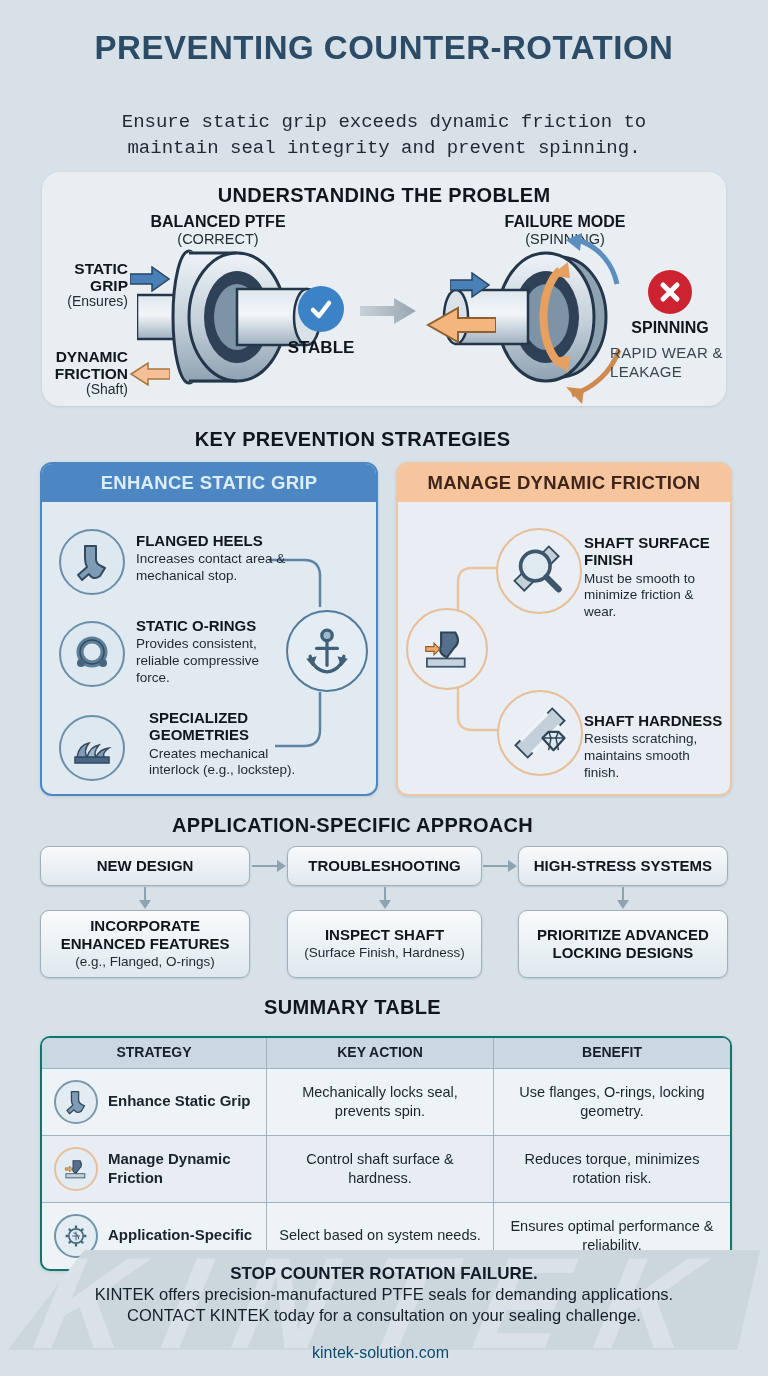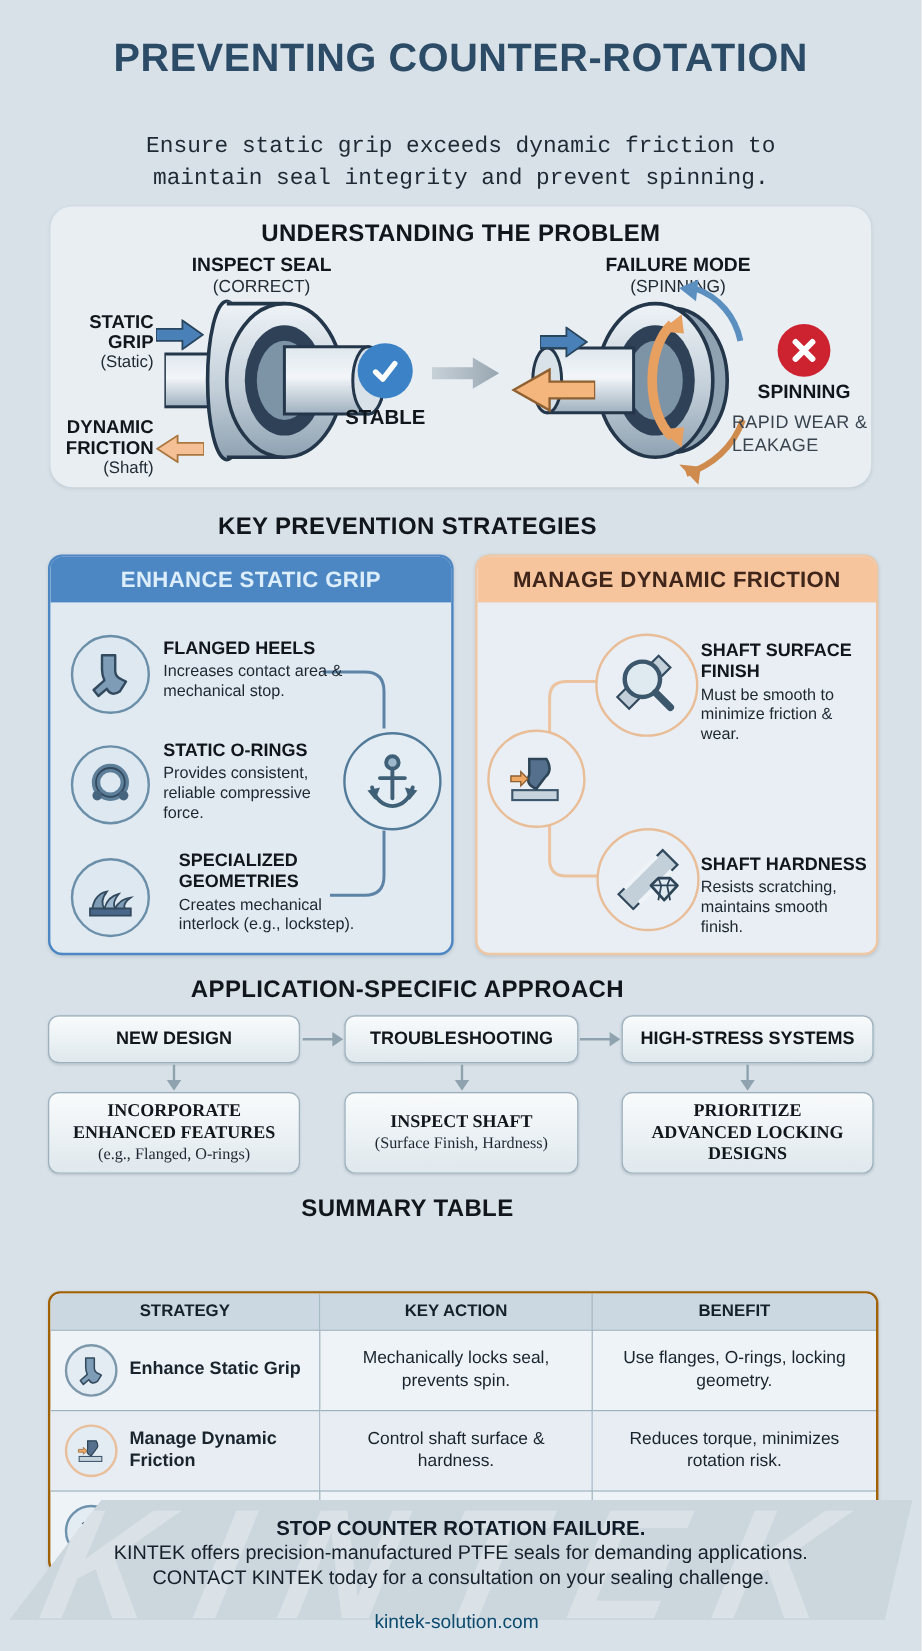--- a/index.html
+++ b/index.html
@@ -19,21 +19,21 @@
               font-size:20px;font-weight:800;color:#10161c;letter-spacing:.3px;}
   .diag-title{position:absolute;text-align:center;font-size:16px;font-weight:800;color:#10161c;line-height:1.2;}
   .diag-sub{display:block;font-size:14.5px;font-weight:400;color:#222c35;}
   .side-label{position:absolute;text-align:right;font-size:15.5px;font-weight:800;line-height:1.1;color:#10161c;}
   .side-label .sub{display:block;font-weight:400;font-size:14px;color:#222c35;}
   .badge{position:absolute;border-radius:50%;display:flex;align-items:center;justify-content:center;}
   .stable-lbl,.spin-lbl{position:absolute;font-weight:800;color:#10161c;text-align:center;}
   .conseq{position:absolute;width:120px;font-size:15px;color:#39444e;line-height:1.25;letter-spacing:.3px;}
 
   
-  .sec-heading{position:absolute;left:0;width:679px;text-align:center;
+  .sec-heading{position:absolute;left:13px;width:679px;text-align:center;
                font-size:20px;font-weight:800;color:#10161c;letter-spacing:.3px;}
   .spanel{position:absolute;top:462px;height:330px;border-radius:12px;overflow:hidden;
           box-shadow:0 1px 3px rgba(50,70,90,.15);}
   .spanel.left{left:40px;width:334px;background:#e2eaf1;border:2px solid #4d87c3;}
   .spanel.right{left:396px;width:332px;background:#e8eef3;border:2px solid #f0c7a3;}
   .spanel .phead{height:38px;display:flex;align-items:center;justify-content:center;
                  font-size:18.5px;font-weight:800;letter-spacing:.3px;}
   .spanel.left .phead{background:#4d87c3;color:#dceefb;}
   .spanel.right .phead{background:#f6c49d;color:#40261a;}
   .pbody{position:relative;width:100%;height:290px;}
@@ -47,22 +47,22 @@
   .approach{position:absolute;left:40px;top:846px;width:688px;}
   .flow-row{display:flex;align-items:center;}
   .flow-box{background:linear-gradient(180deg,#f9fbfc,#dfe8ed);border:1.5px solid #9db0bc;border-radius:9px;
             display:flex;flex-direction:column;align-items:center;justify-content:center;
             box-shadow:0 1px 2px rgba(40,60,80,.18);text-align:center;}
   .flow-box .t{font-size:15px;font-weight:800;color:#10161c;line-height:1.2;}
   .flow-box .st{font-size:13.5px;color:#1d2730;line-height:1.2;margin-top:1px;}
   .harrow,.varrow{display:flex;align-items:center;justify-content:center;}
 
   
-  .summary{position:absolute;left:40px;top:1076px;width:688px;display:grid;
-           grid-template-columns:225px 227px 236px;border:2px solid #a16207;border-radius:10px;
+  .summary{position:absolute;left:40px;top:1036px;width:688px;display:grid;
+           grid-template-columns:225px 227px 236px;border:2px solid #0f766e;border-radius:10px;
            overflow:hidden;background:#eef3f7;box-shadow:0 1px 3px rgba(50,70,90,.15);}
   .tcell{border-right:1.5px solid #9fb2bd;padding:8px 10px;display:flex;align-items:center;justify-content:center;
          font-size:14.5px;color:#1a242d;text-align:center;line-height:1.25;}
   .tcell:nth-child(3n){border-right:none;}
   .thead{background:#cbd8e2;font-weight:800;font-size:14px;color:#15202a;padding:6px 10px;}
   .trow{border-top:1.5px solid #9fb2bd;min-height:50px;}
   .row-alt{background:#e7edf3;}
   .strategy-cell{justify-content:flex-start;gap:10px;padding-left:12px;font-weight:800;font-size:15px;text-align:left;}
   .tbl-icon{width:40px;height:40px;border-radius:50%;flex:0 0 40px;display:flex;align-items:center;justify-content:center;background:#e3ecf2;}
 
@@ -83,26 +83,26 @@
 
   <div class="title">
     <span>PREVENTING COUNTER-ROTATION</span><br>
   </div>
   <div class="subtitle">Ensure static grip exceeds dynamic friction to maintain seal integrity and prevent spinning.</div>
 
   <div class="problem">
     <h2>UNDERSTANDING THE PROBLEM</h2>
 
     <div class="diag-title" style="left:96px;top:40px;width:160px;">
-      <span>INSPECT SEAL</span>
+      <span>BALANCED PTFE</span>
       <span class="diag-sub">(CORRECT)</span>
     </div>
     <div class="side-label" style="left:4px;top:88px;width:82px;">
       <span>STATIC GRIP</span>
-      <span class="sub">(Static)</span>
+      <span class="sub">(Ensures)</span>
     </div>
     <div class="side-label" style="left:0px;top:176px;width:86px;">
       <span>DYNAMIC FRICTION</span>
       <span class="sub">(Shaft)</span>
     </div>
 
     <svg style="position:absolute;left:95px;top:60px;" width="185" height="170" viewBox="0 0 185 170">
       <defs>
         <linearGradient id="steelV" x1="0" y1="0" x2="0" y2="1">
           <stop offset="0" stop-color="#eef3f7"></stop>
@@ -337,21 +337,21 @@
       </div>
       <div style="width:36px;"></div>
       <div class="varrow" style="width:210px;">
         <svg width="14" height="22" viewBox="0 0 14 22">
             <line x1="7" y1="0" x2="7" y2="14" stroke="#8fa3af" stroke-width="2"></line>
             <polygon points="1,13 13,13 7,22" fill="#8fa3af"></polygon>
           </svg>
       </div>
     </div>
 
-    <div class="flow-row" style="align-items:flex-start;font-family:Liberation Serif, serif;">
+    <div class="flow-row" style="align-items:flex-start;">
       <div class="flow-box" style="width:210px;height:66px;">
         <div class="t" style="width:185px;">INCORPORATE ENHANCED FEATURES</div>
         <div class="st">(e.g., Flanged, O-rings)</div>
       </div>
       <div style="width:37px;"></div>
       <div class="flow-box" style="width:195px;height:66px;">
         <div class="t">INSPECT SHAFT</div>
         <div class="st">(Surface Finish, Hardness)</div>
       </div>
       <div style="width:36px;"></div>

